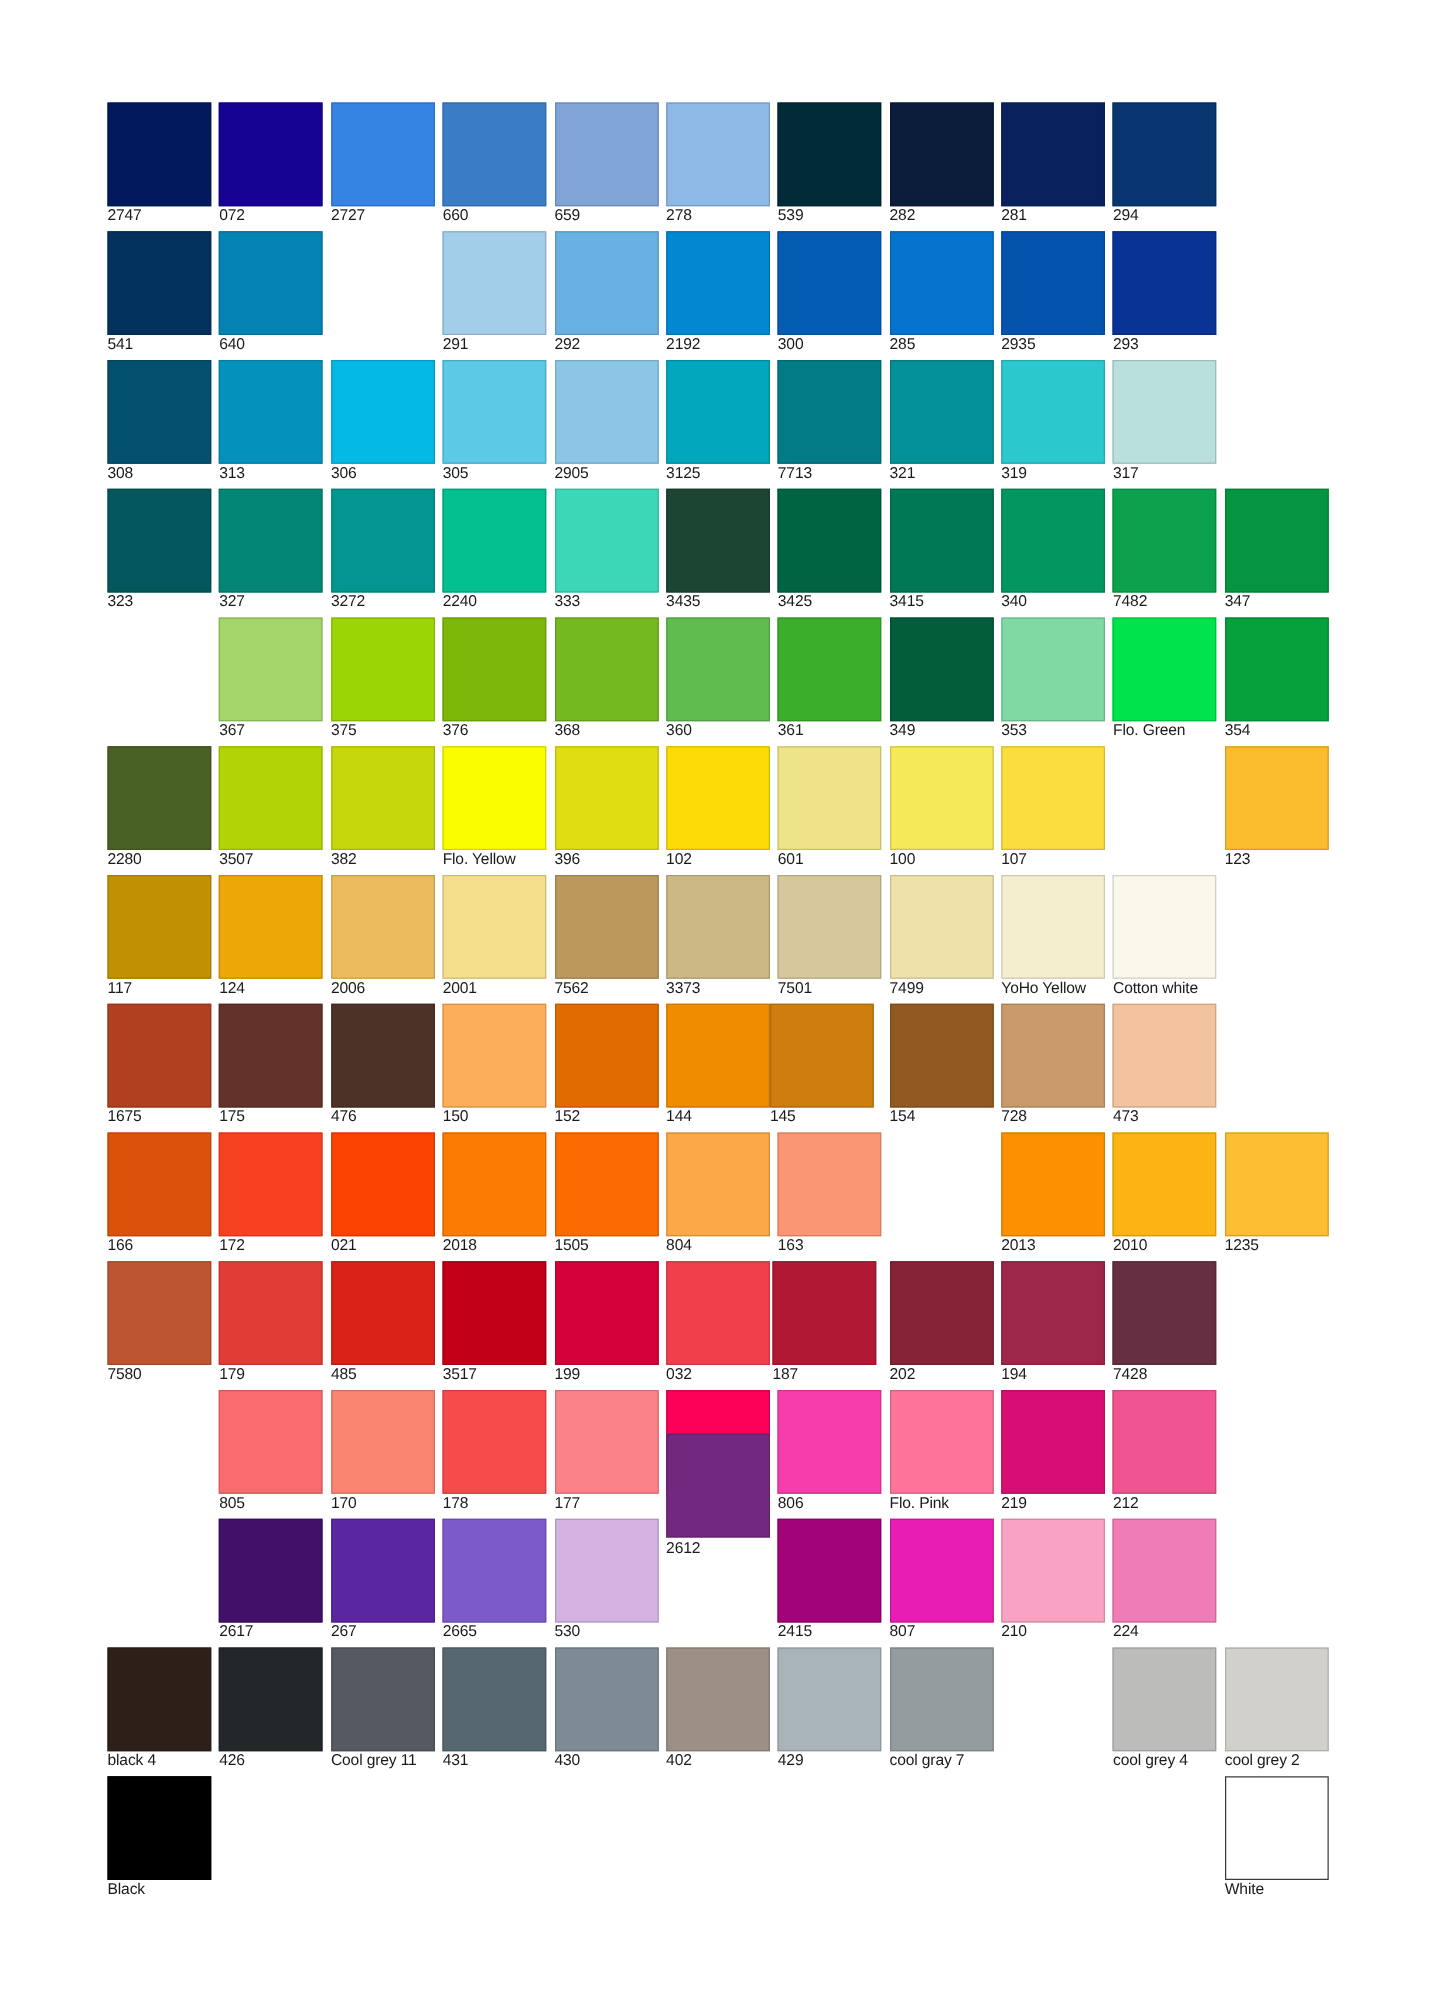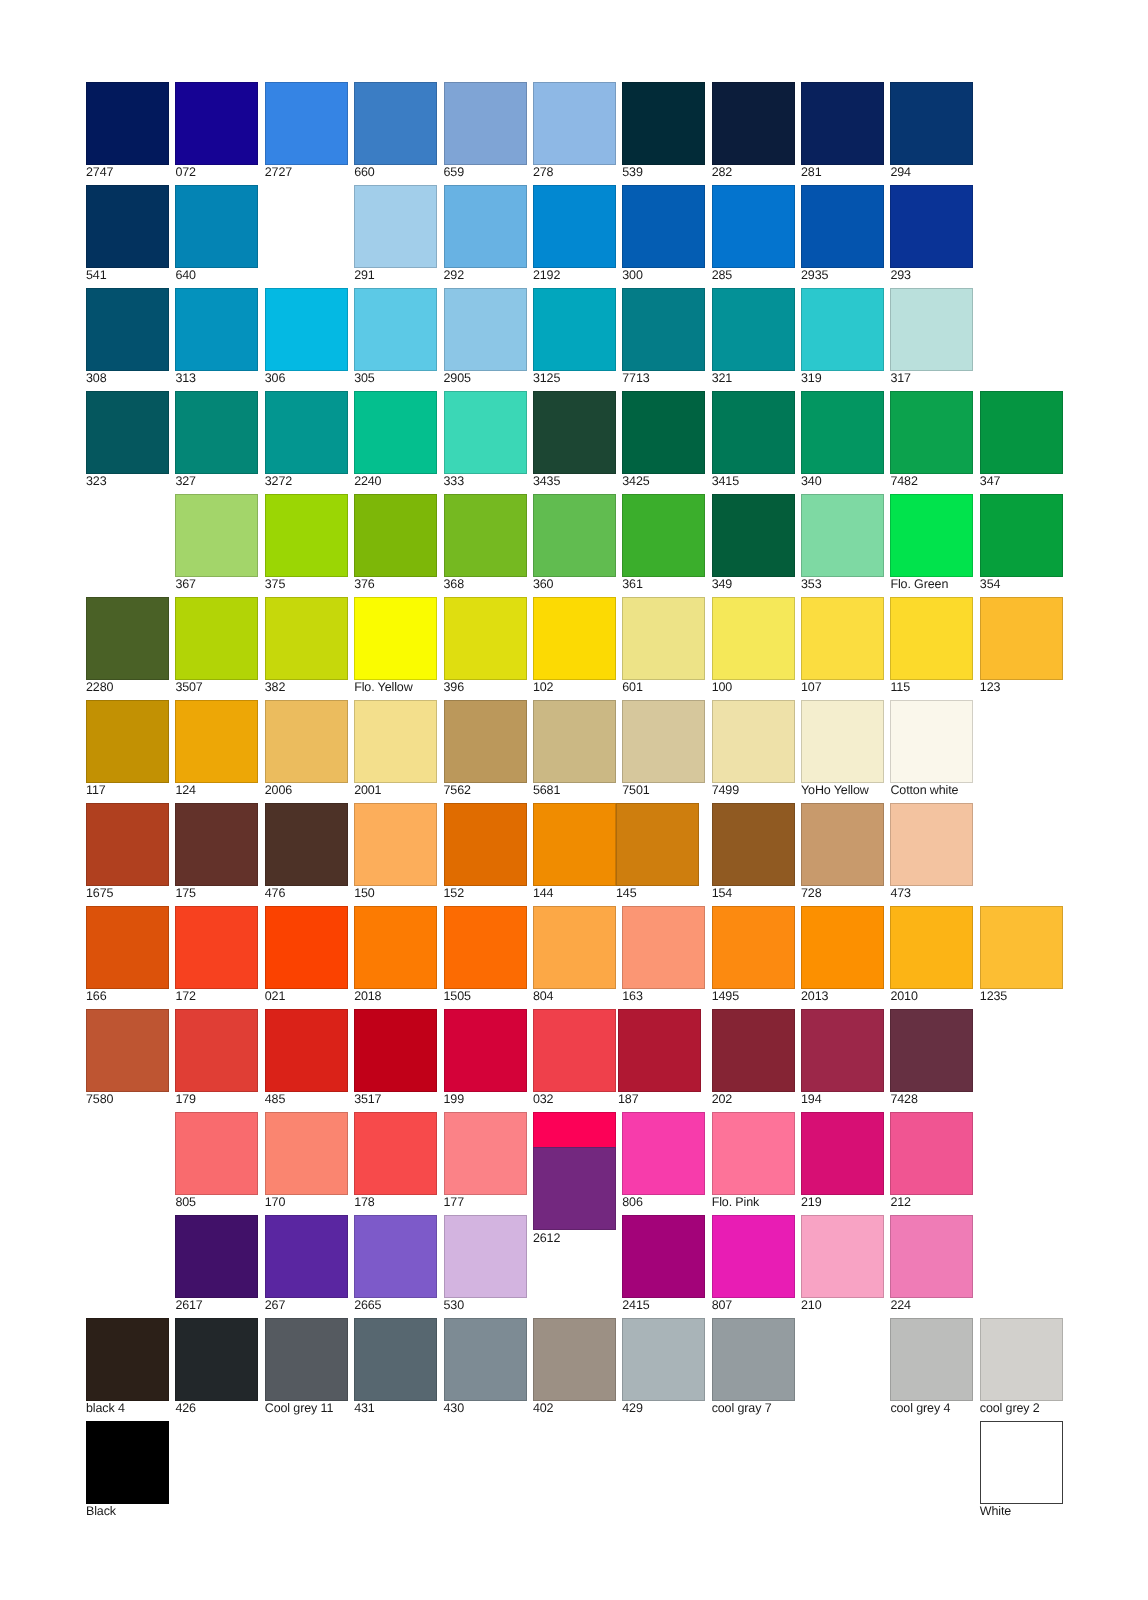--- a/index.html
+++ b/index.html
@@ -275,24 +275,20 @@
       <span class="swatch-label">601</span>
     </div>
 <div class="swatch-cell" style="left:711.66px;top:596.5px">
       <div class="swatch-chip" style="background:#F5E859;border-color:#CEC34B;" title="#F5E859"></div>
       <span class="swatch-label">100</span>
     </div>
 <div class="swatch-cell" style="left:801.04px;top:596.5px">
       <div class="swatch-chip" style="background:#FBDD40;border-color:#D3BA36;" title="#FBDD40"></div>
       <span class="swatch-label">107</span>
     </div>
-<div class="swatch-cell" style="left:890.42px;top:596.5px">
-      <div class="swatch-chip" style="background:#FCDA2B;border-color:#D4B724;" title="#FCDA2B"></div>
-      <span class="swatch-label">115</span>
-    </div>
 <div class="swatch-cell" style="left:979.8px;top:596.5px">
       <div class="swatch-chip" style="background:#FBBC2E;border-color:#D39E27;" title="#FBBC2E"></div>
       <span class="swatch-label">123</span>
     </div>
 <div class="swatch-cell" style="left:86px;top:699.5px">
       <div class="swatch-chip" style="background:#C29103;border-color:#A37A03;" title="#C29103"></div>
       <span class="swatch-label">117</span>
     </div>
 <div class="swatch-cell" style="left:175.38px;top:699.5px">
       <div class="swatch-chip" style="background:#EDA706;border-color:#C78C05;" title="#EDA706"></div>
@@ -305,21 +301,21 @@
 <div class="swatch-cell" style="left:354.14px;top:699.5px">
       <div class="swatch-chip" style="background:#F3DF8C;border-color:#CCBB76;" title="#F3DF8C"></div>
       <span class="swatch-label">2001</span>
     </div>
 <div class="swatch-cell" style="left:443.52px;top:699.5px">
       <div class="swatch-chip" style="background:#BB985B;border-color:#9D804C;" title="#BB985B"></div>
       <span class="swatch-label">7562</span>
     </div>
 <div class="swatch-cell" style="left:532.9px;top:699.5px">
       <div class="swatch-chip" style="background:#CBB884;border-color:#AB9B6F;" title="#CBB884"></div>
-      <span class="swatch-label">5681</span>
+      <span class="swatch-label">3373</span>
     </div>
 <div class="swatch-cell" style="left:622.28px;top:699.5px">
       <div class="swatch-chip" style="background:#D6C79C;border-color:#B4A783;" title="#D6C79C"></div>
       <span class="swatch-label">7501</span>
     </div>
 <div class="swatch-cell" style="left:711.66px;top:699.5px">
       <div class="swatch-chip" style="background:#EEE1A9;border-color:#C8BD8E;" title="#EEE1A9"></div>
       <span class="swatch-label">7499</span>
     </div>
 <div class="swatch-cell" style="left:801.04px;top:699.5px">
@@ -391,24 +387,20 @@
       <span class="swatch-label">1505</span>
     </div>
 <div class="swatch-cell" style="left:532.9px;top:905.5px">
       <div class="swatch-chip" style="background:#FCA846;border-color:#D48D3B;" title="#FCA846"></div>
       <span class="swatch-label">804</span>
     </div>
 <div class="swatch-cell" style="left:622.28px;top:905.5px">
       <div class="swatch-chip" style="background:#FB9674;border-color:#D37E61;" title="#FB9674"></div>
       <span class="swatch-label">163</span>
     </div>
-<div class="swatch-cell" style="left:711.66px;top:905.5px">
-      <div class="swatch-chip" style="background:#FC8A10;border-color:#D4740D;" title="#FC8A10"></div>
-      <span class="swatch-label">1495</span>
-    </div>
 <div class="swatch-cell" style="left:801.04px;top:905.5px">
       <div class="swatch-chip" style="background:#FC9000;border-color:#D47900;" title="#FC9000"></div>
       <span class="swatch-label">2013</span>
     </div>
 <div class="swatch-cell" style="left:890.42px;top:905.5px">
       <div class="swatch-chip" style="background:#FCB415;border-color:#D49712;" title="#FCB415"></div>
       <span class="swatch-label">2010</span>
     </div>
 <div class="swatch-cell" style="left:979.8px;top:905.5px">
       <div class="swatch-chip" style="background:#FCBE33;border-color:#D4A02B;" title="#FCBE33"></div>

